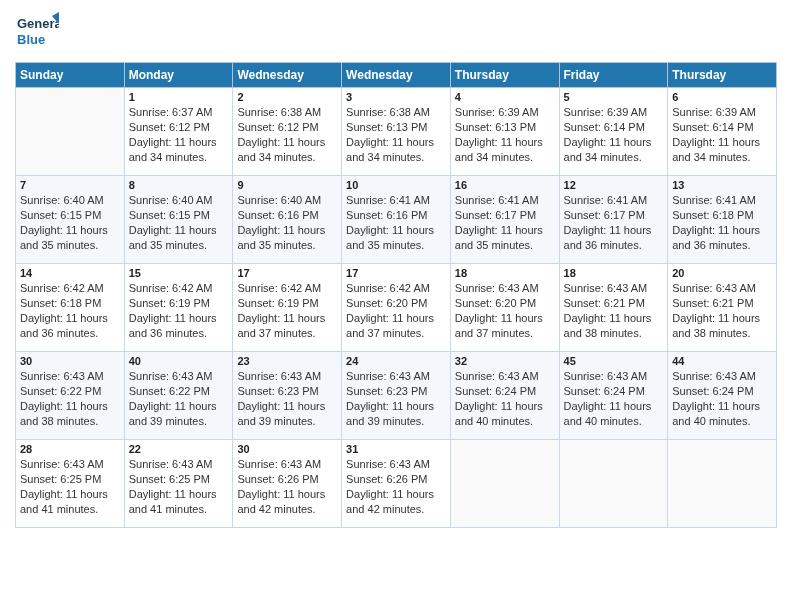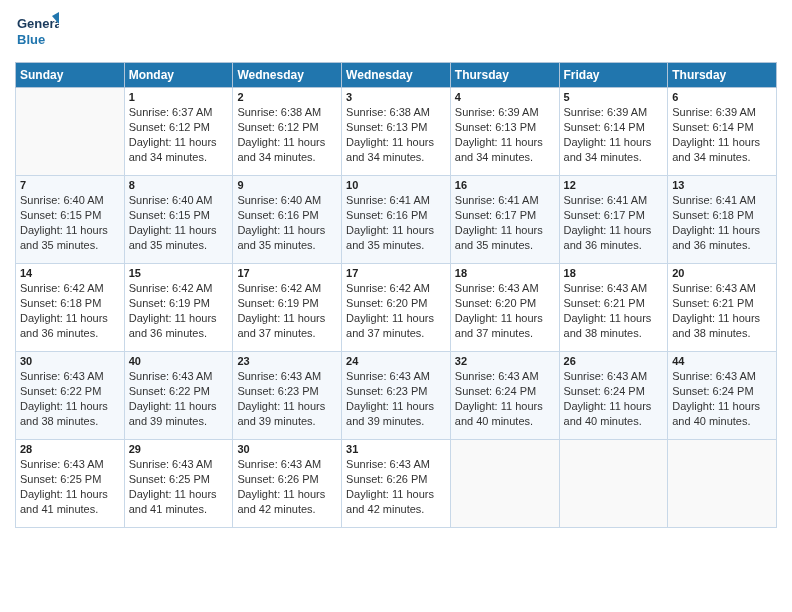--- a/index.html
+++ b/index.html
@@ -215,35 +215,35 @@
           </td>
           <td>
             <span class="day-num">24</span>
             <div class="cell-content">Sunrise: 6:43 AM<br>Sunset: 6:23 PM<br>Daylight: 11 hours<br>and 39 minutes.</div>
           </td>
           <td>
             <span class="day-num">32</span>
             <div class="cell-content">Sunrise: 6:43 AM<br>Sunset: 6:24 PM<br>Daylight: 11 hours<br>and 40 minutes.</div>
           </td>
           <td>
-            <span class="day-num">26</span>
+            <span class="day-num">45</span>
             <div class="cell-content">Sunrise: 6:43 AM<br>Sunset: 6:24 PM<br>Daylight: 11 hours<br>and 40 minutes.</div>
           </td>
           <td>
             <span class="day-num">44</span>
             <div class="cell-content">Sunrise: 6:43 AM<br>Sunset: 6:24 PM<br>Daylight: 11 hours<br>and 40 minutes.</div>
           </td>
         </tr>
         <tr>
           <td>
             <span class="day-num">28</span>
             <div class="cell-content">Sunrise: 6:43 AM<br>Sunset: 6:25 PM<br>Daylight: 11 hours<br>and 41 minutes.</div>
           </td>
           <td>
-            <span class="day-num">29</span>
+            <span class="day-num">22</span>
             <div class="cell-content">Sunrise: 6:43 AM<br>Sunset: 6:25 PM<br>Daylight: 11 hours<br>and 41 minutes.</div>
           </td>
           <td>
             <span class="day-num">30</span>
             <div class="cell-content">Sunrise: 6:43 AM<br>Sunset: 6:26 PM<br>Daylight: 11 hours<br>and 42 minutes.</div>
           </td>
           <td>
             <span class="day-num">31</span>
             <div class="cell-content">Sunrise: 6:43 AM<br>Sunset: 6:26 PM<br>Daylight: 11 hours<br>and 42 minutes.</div>
           </td>

